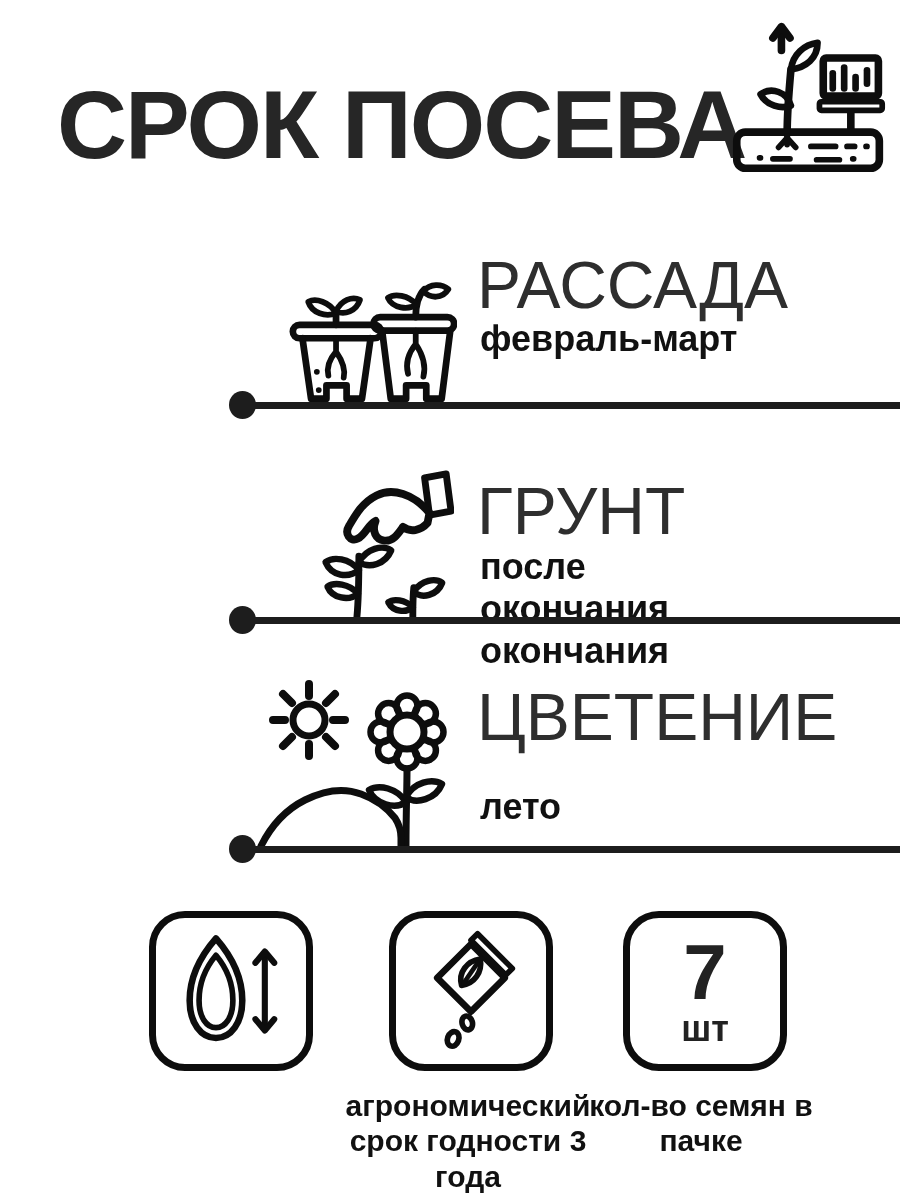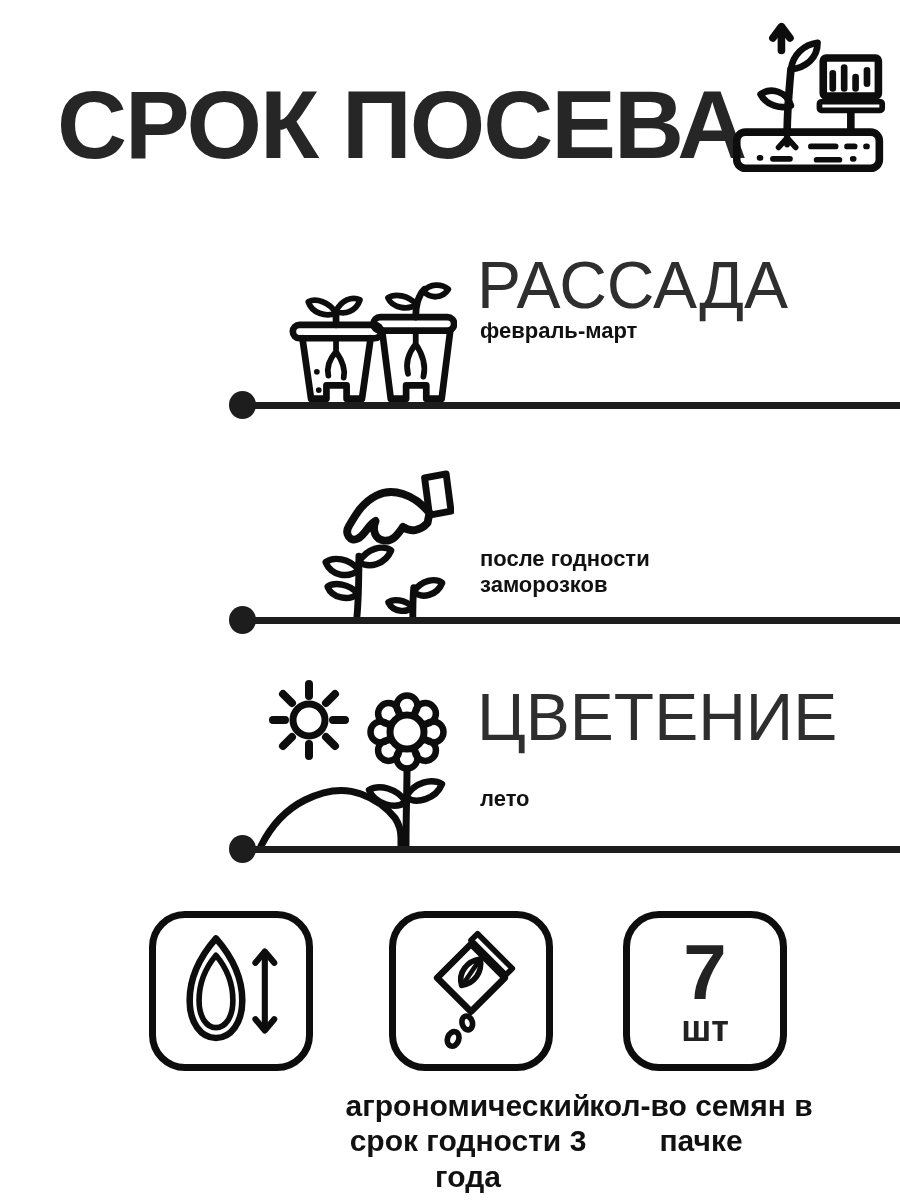--- a/index.html
+++ b/index.html
@@ -15,21 +15,21 @@
   }
   .header-icon{left:706px;top:20px;width:164px;height:154px;}
   
   .tl-line{left:219px;width:681px;height:7px;background:#1d1d1d;}
   .tl-dot{width:27px;height:28px;border-radius:50%;background:#1d1d1d;left:208px;}
   .sec-heading{
     left:456px;font-size:66px;font-weight:400;color:#2e2e2e;line-height:1;
     letter-spacing:0px;white-space:nowrap;
   }
   .sec-sub{
-    left:459px;font-size:22px;font-weight:700;color:#111;line-height:1.16;
+    left:459px;font-size:36px;font-weight:700;color:#111;line-height:1.16;
   }
   
   .feat-box{
     width:150px;height:146px;border:7px solid #0d0d0d;border-radius:36px;
     display:flex;align-items:center;justify-content:center;
   }
   .feat-label{
     font-size:30px;font-weight:700;color:#111;line-height:1.18;text-align:center;
   }
   .count-value{font-size:78px;font-weight:700;line-height:0.95;color:#222;}
@@ -106,21 +106,22 @@
       <path d="M56,152 C58,130 58,110 58,90" stroke-width="7"></path>
       <path d="M58,96 C66,82 82,78 91,84 C85,98 69,103 58,96 Z" stroke-width="6.5"></path>
       <path d="M58,104 C48,92 32,90 24,96 C30,110 47,113 58,104 Z" stroke-width="6.5"></path>
       <path d="M57,128 C48,118 33,116 26,121 C31,133 48,136 57,128 Z" stroke-width="6.5"></path>
 
       <path d="M113,152 C113,140 113,132 114,122" stroke-width="7"></path>
       <path d="M114,126 C122,114 136,112 143,117 C138,130 122,134 114,126 Z" stroke-width="6.5"></path>
       <path d="M113,142 C105,134 93,133 88,137 C93,147 106,148 113,142 Z" stroke-width="6.5"></path>
     </svg>
   </div>
-  <div class="abs sec-sub" style="top:546px;width:290px;">после годности заморозков</div>
+  <div class="abs sec-heading" style="top:478px;">ГРУНТ</div>
+  <div class="abs sec-sub" style="top:546px;width:290px;">после окончания окончания</div>
   <div class="abs tl-dot" style="top:606px;"></div>
   <div class="abs tl-line" style="top:617px;"></div>
 
   <div class="abs" style="left:236px;top:678px;width:218px;height:172px;">
     <svg width="218" height="172" viewBox="0 0 218 172" fill="none" stroke="#0d0d0d" stroke-linecap="round" stroke-linejoin="round">
 
       <circle cx="52" cy="42" r="16" stroke-width="7"></circle>
       <path d="M52,18 V6 M52,66 V78 M76,42 H88 M28,42 H16" stroke-width="8"></path>
       <path d="M69,25 L78,16 M35,25 L26,16 M69,59 L78,68 M35,59 L26,68" stroke-width="8"></path>
 

